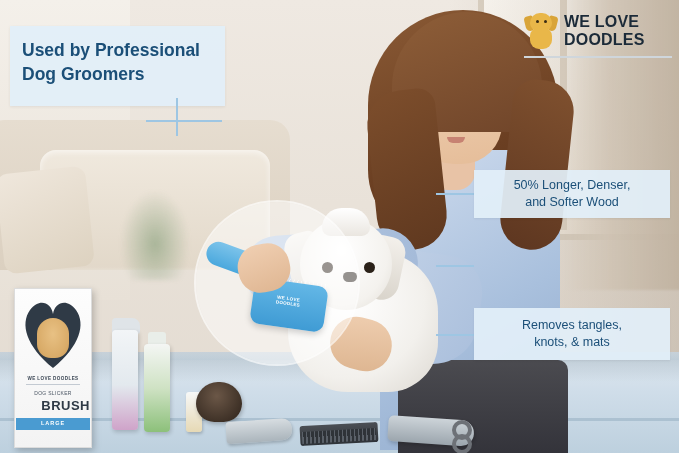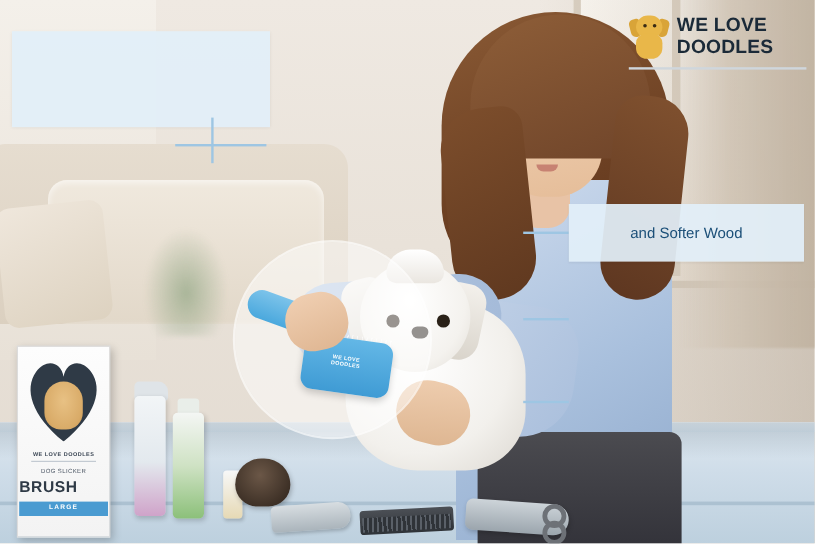--- a/index.html
+++ b/index.html
@@ -264,21 +264,21 @@
   }
   .product-rule {
     position: absolute; left: 26px; top: 384px; width: 54px; height: 1px; background: #c3cad2;
   }
   .product-sub {
     position: absolute; left: 16px; top: 390px; width: 74px;
     text-align: center; font-size: 5px; color: #4a5563; letter-spacing: .3px;
   }
   .product-title {
     position: absolute; left: 16px; top: 398px; width: 74px;
-    text-align: left; font-size: 13px; font-weight: bold; color: #2f3a46; letter-spacing: .5px;
+    text-align: right; font-size: 13px; font-weight: bold; color: #2f3a46; letter-spacing: .5px;
   }
   .product-size-band {
     position: absolute; left: 16px; top: 418px; width: 74px; height: 12px;
     background: #4a9bd1;
   }
   .product-size {
     position: absolute; left: 16px; top: 420px; width: 74px;
     text-align: center; font-size: 5.5px; font-weight: bold; color: #ffffff; letter-spacing: 1px;
   }
 
@@ -497,33 +497,44 @@
   <div class="product-heart"></div>
   <div class="product-pup"></div>
   <div class="product-brand">WE LOVE DOODLES</div>
   <div class="product-rule"></div>
   <div class="product-sub">DOG SLICKER</div>
   <div class="product-title">BRUSH</div>
   <div class="product-size-band"></div>
   <div class="product-size">LARGE</div>
 
   <div class="headline-box"></div>
+  <div class="headline-text">
+    <div>Used by Professional</div>
+    <div>Dog Groomers</div>
+  </div>
   <div class="corner-bracket-v"></div>
   <div class="corner-bracket-h"></div>
 
   <div class="callout-lead" id="lead-0"></div>
   <div class="callout" id="callout-0">
     <div>
+      <div>50% Longer, Denser,</div>
       <div>and Softer Wood</div>
     </div>
   </div>
 
   <div class="callout-lead" id="lead-1"></div>
 
   <div class="callout-lead" id="lead-2"></div>
+  <div class="callout" id="callout-2">
+    <div>
+      <div>Removes tangles,</div>
+      <div>knots, &amp; mats</div>
+    </div>
+  </div>
 
   <div class="logo-wrap">
     <div class="logo-mark">
       <div class="logo-dog-ear-l"></div>
       <div class="logo-dog-ear-r"></div>
       <div class="logo-dog-head"></div>
       <div class="logo-dog-eye" style="left:12px; top:9px;"></div>
       <div class="logo-dog-eye" style="left:20px; top:9px;"></div>
       <div class="logo-dog-body"></div>
     </div>

